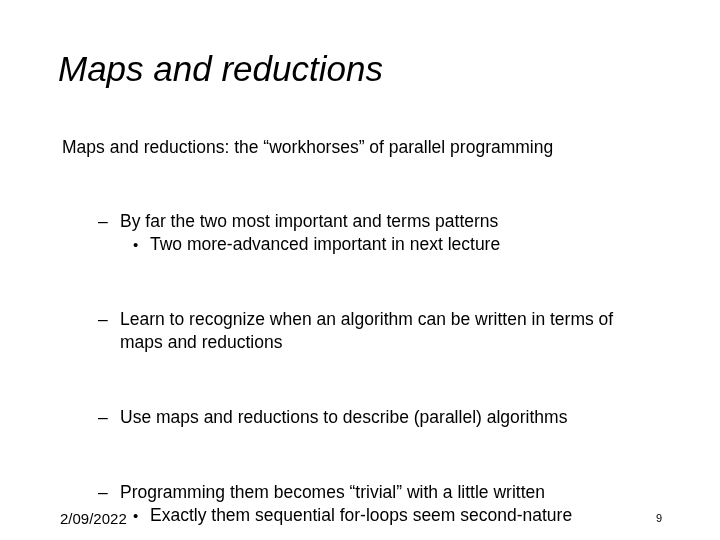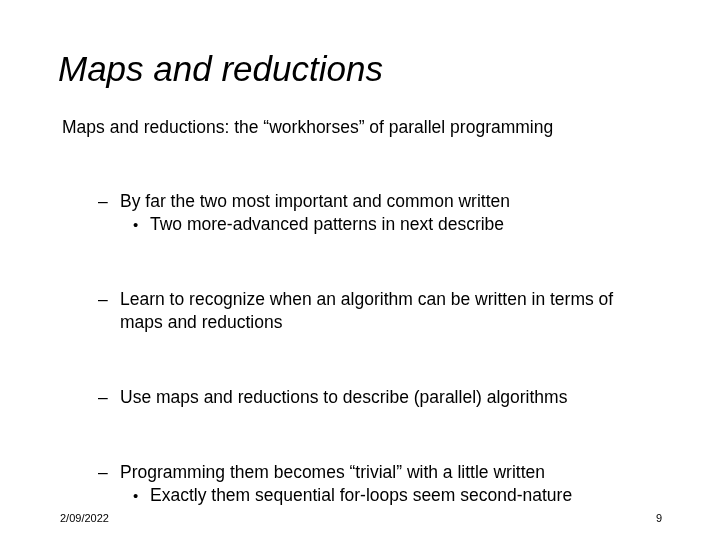--- a/index.html
+++ b/index.html
@@ -30,21 +30,21 @@
     font-style: italic;
     font-weight: normal;
     line-height: 42px;
     letter-spacing: 0px;
     color: #000000;
     white-space: nowrap;
   }
   .body-block {
     position: absolute;
     left: 0;
-    top: 116px;
+    top: 136px;
     width: 696px;
   }
   .lvl1 {
     margin: 0 0 0 62px;
     font-size: 17.5px;
     line-height: 23px;
     color: #000000;
     white-space: nowrap;
   }
   .bullet-row {
@@ -72,21 +72,21 @@
   .btext {
     flex: 1 1 auto;
   }
   .spacer-lg { height: 27px; }
   .spacer-md { height: 25px; }
   .spacer-sm { height: 24px; }
   .footer-date {
     position: absolute;
     left: 60px;
     bottom: 15px;
-    font-size: 11px;
+    font-size: 15px;
     line-height: 13px;
     color: #000000;
   }
   .footer-page {
     position: absolute;
     right: 58px;
     bottom: 15px;
     font-size: 11px;
     line-height: 13px;
     color: #000000;
@@ -102,26 +102,26 @@
 
   <div class="body-block">
 
     <div class="lvl1">Maps and reductions: the “workhorses” of parallel programming</div>
 
     <div class="spacer-lg"></div>
     <div class="spacer-sm"></div>
 
     <div class="bullet-row lvl2">
       <span class="marker dash">–</span>
-      <span class="btext">By far the two most important and common written</span>
+      <span class="btext">By far the two most important and terms patterns</span>
     </div>
 
     <div class="bullet-row lvl3">
       <span class="marker dot">•</span>
-      <span class="btext">Two more-advanced patterns in next describe</span>
+      <span class="btext">Two more-advanced important in next lecture</span>
     </div>
 
     <div class="spacer-lg"></div>
     <div class="spacer-md"></div>
 
     <div class="bullet-row lvl2">
       <span class="marker dash">–</span>
       <span class="btext">Learn to recognize when an algorithm can be written in terms of maps and reductions</span>
     </div>
 

